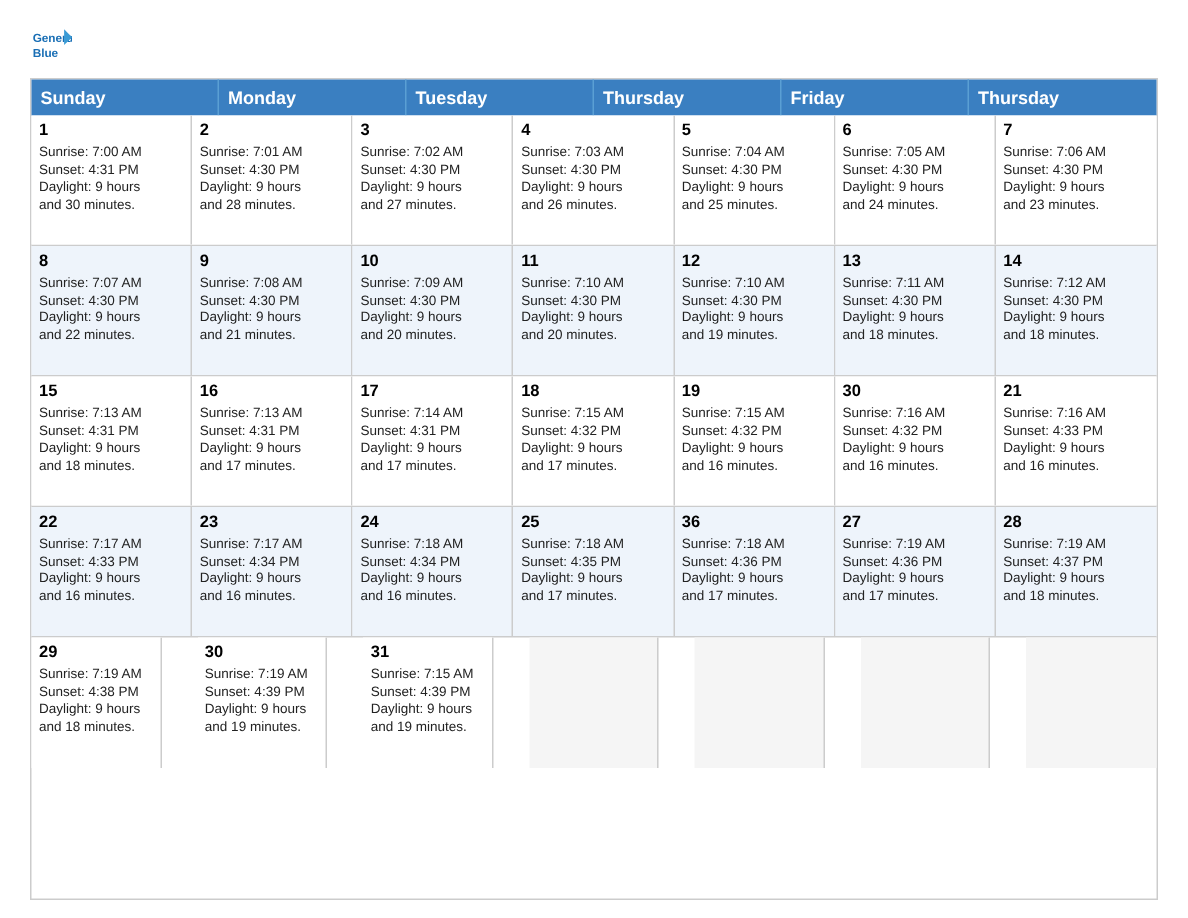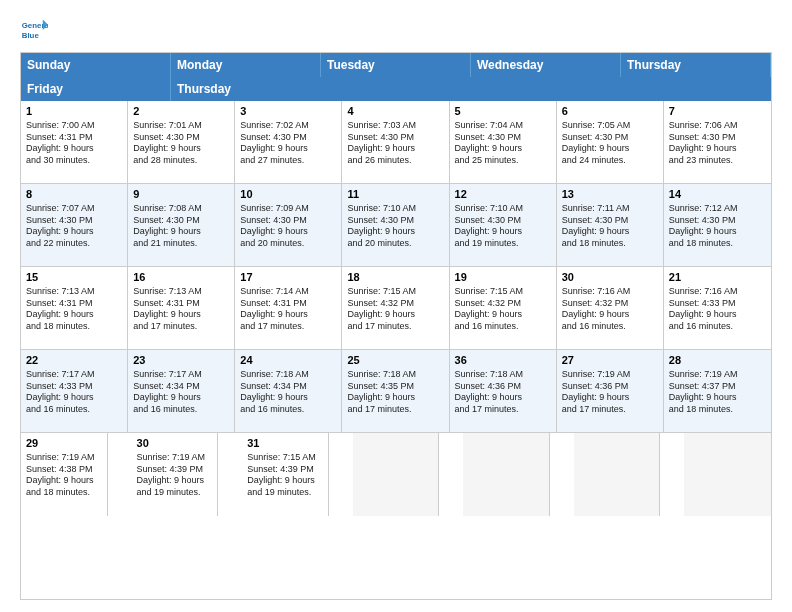--- a/index.html
+++ b/index.html
@@ -52,21 +52,21 @@
       color: #444;
     }
     .calendar {
       flex: 1;
       display: flex;
       flex-direction: column;
       border: 1px solid #ccc;
     }
     .calendar-header {
       display: grid;
-      grid-template-columns: repeat(5, 1fr);
+      grid-template-columns: repeat(6, 1fr);
       background: #3a7fc1;
     }
     .cal-header-cell {
       color: #fff;
       font-weight: bold;
       font-size: 12px;
       padding: 5px 6px;
       text-align: left;
       border-right: 1px solid #5a9fd4;
     }
@@ -128,21 +128,20 @@
       <div class="month-title"></div>
       <div class="location-title"></div>
     </div>
   </div>
 
   <div class="calendar">
     <div class="calendar-header" id="cal-header">
         <div class="cal-header-cell">Sunday</div>
         <div class="cal-header-cell">Monday</div>
         <div class="cal-header-cell">Tuesday</div>
-        <div class="cal-header-cell">Wednesday</div>
         <div class="cal-header-cell">Thursday</div>
         <div class="cal-header-cell">Friday</div>
         <div class="cal-header-cell">Thursday</div>
       </div>
     <div class="calendar-body" id="cal-body">
         <div class="calendar-week">
           <div class="cal-cell">
             <span class="day-num">1</span>
             <div class="cell-text">Sunrise: 7:00 AM</div>
             <div class="cell-text">Sunset: 4:31 PM</div>

